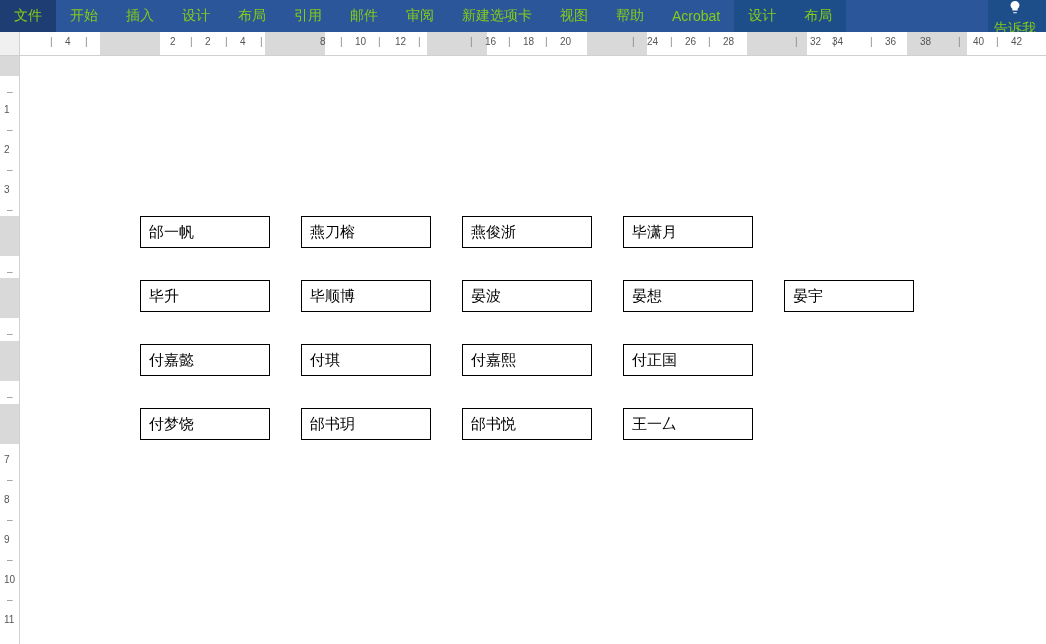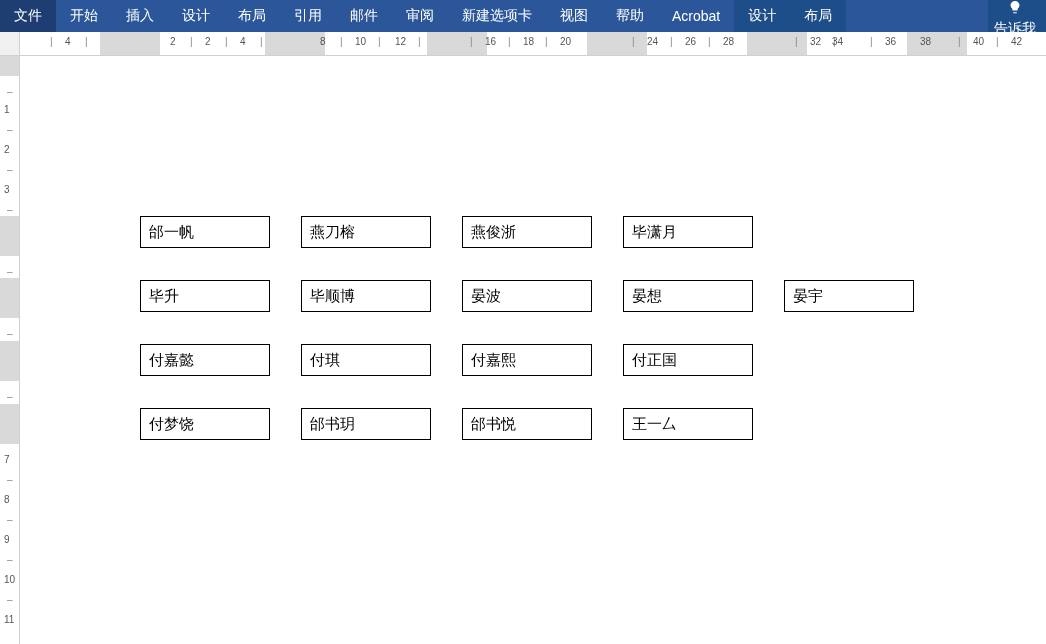--- a/index.html
+++ b/index.html
@@ -6,21 +6,21 @@
     body {
       font-family: "Microsoft YaHei", sans-serif;
       width: 1046px;
       height: 644px;
       overflow: hidden;
       background: #f0f0f0;
     }
     .ribbon {
       display: flex;
       background: #2b579a;
-      color: #ffffff;
+      color: #84cc16;
       height: 32px;
       align-items: stretch;
       font-size: 14px;
     }
     .ribbon-tab {
       padding: 0 14px;
       display: flex;
       align-items: center;
       cursor: pointer;
       white-space: nowrap;

